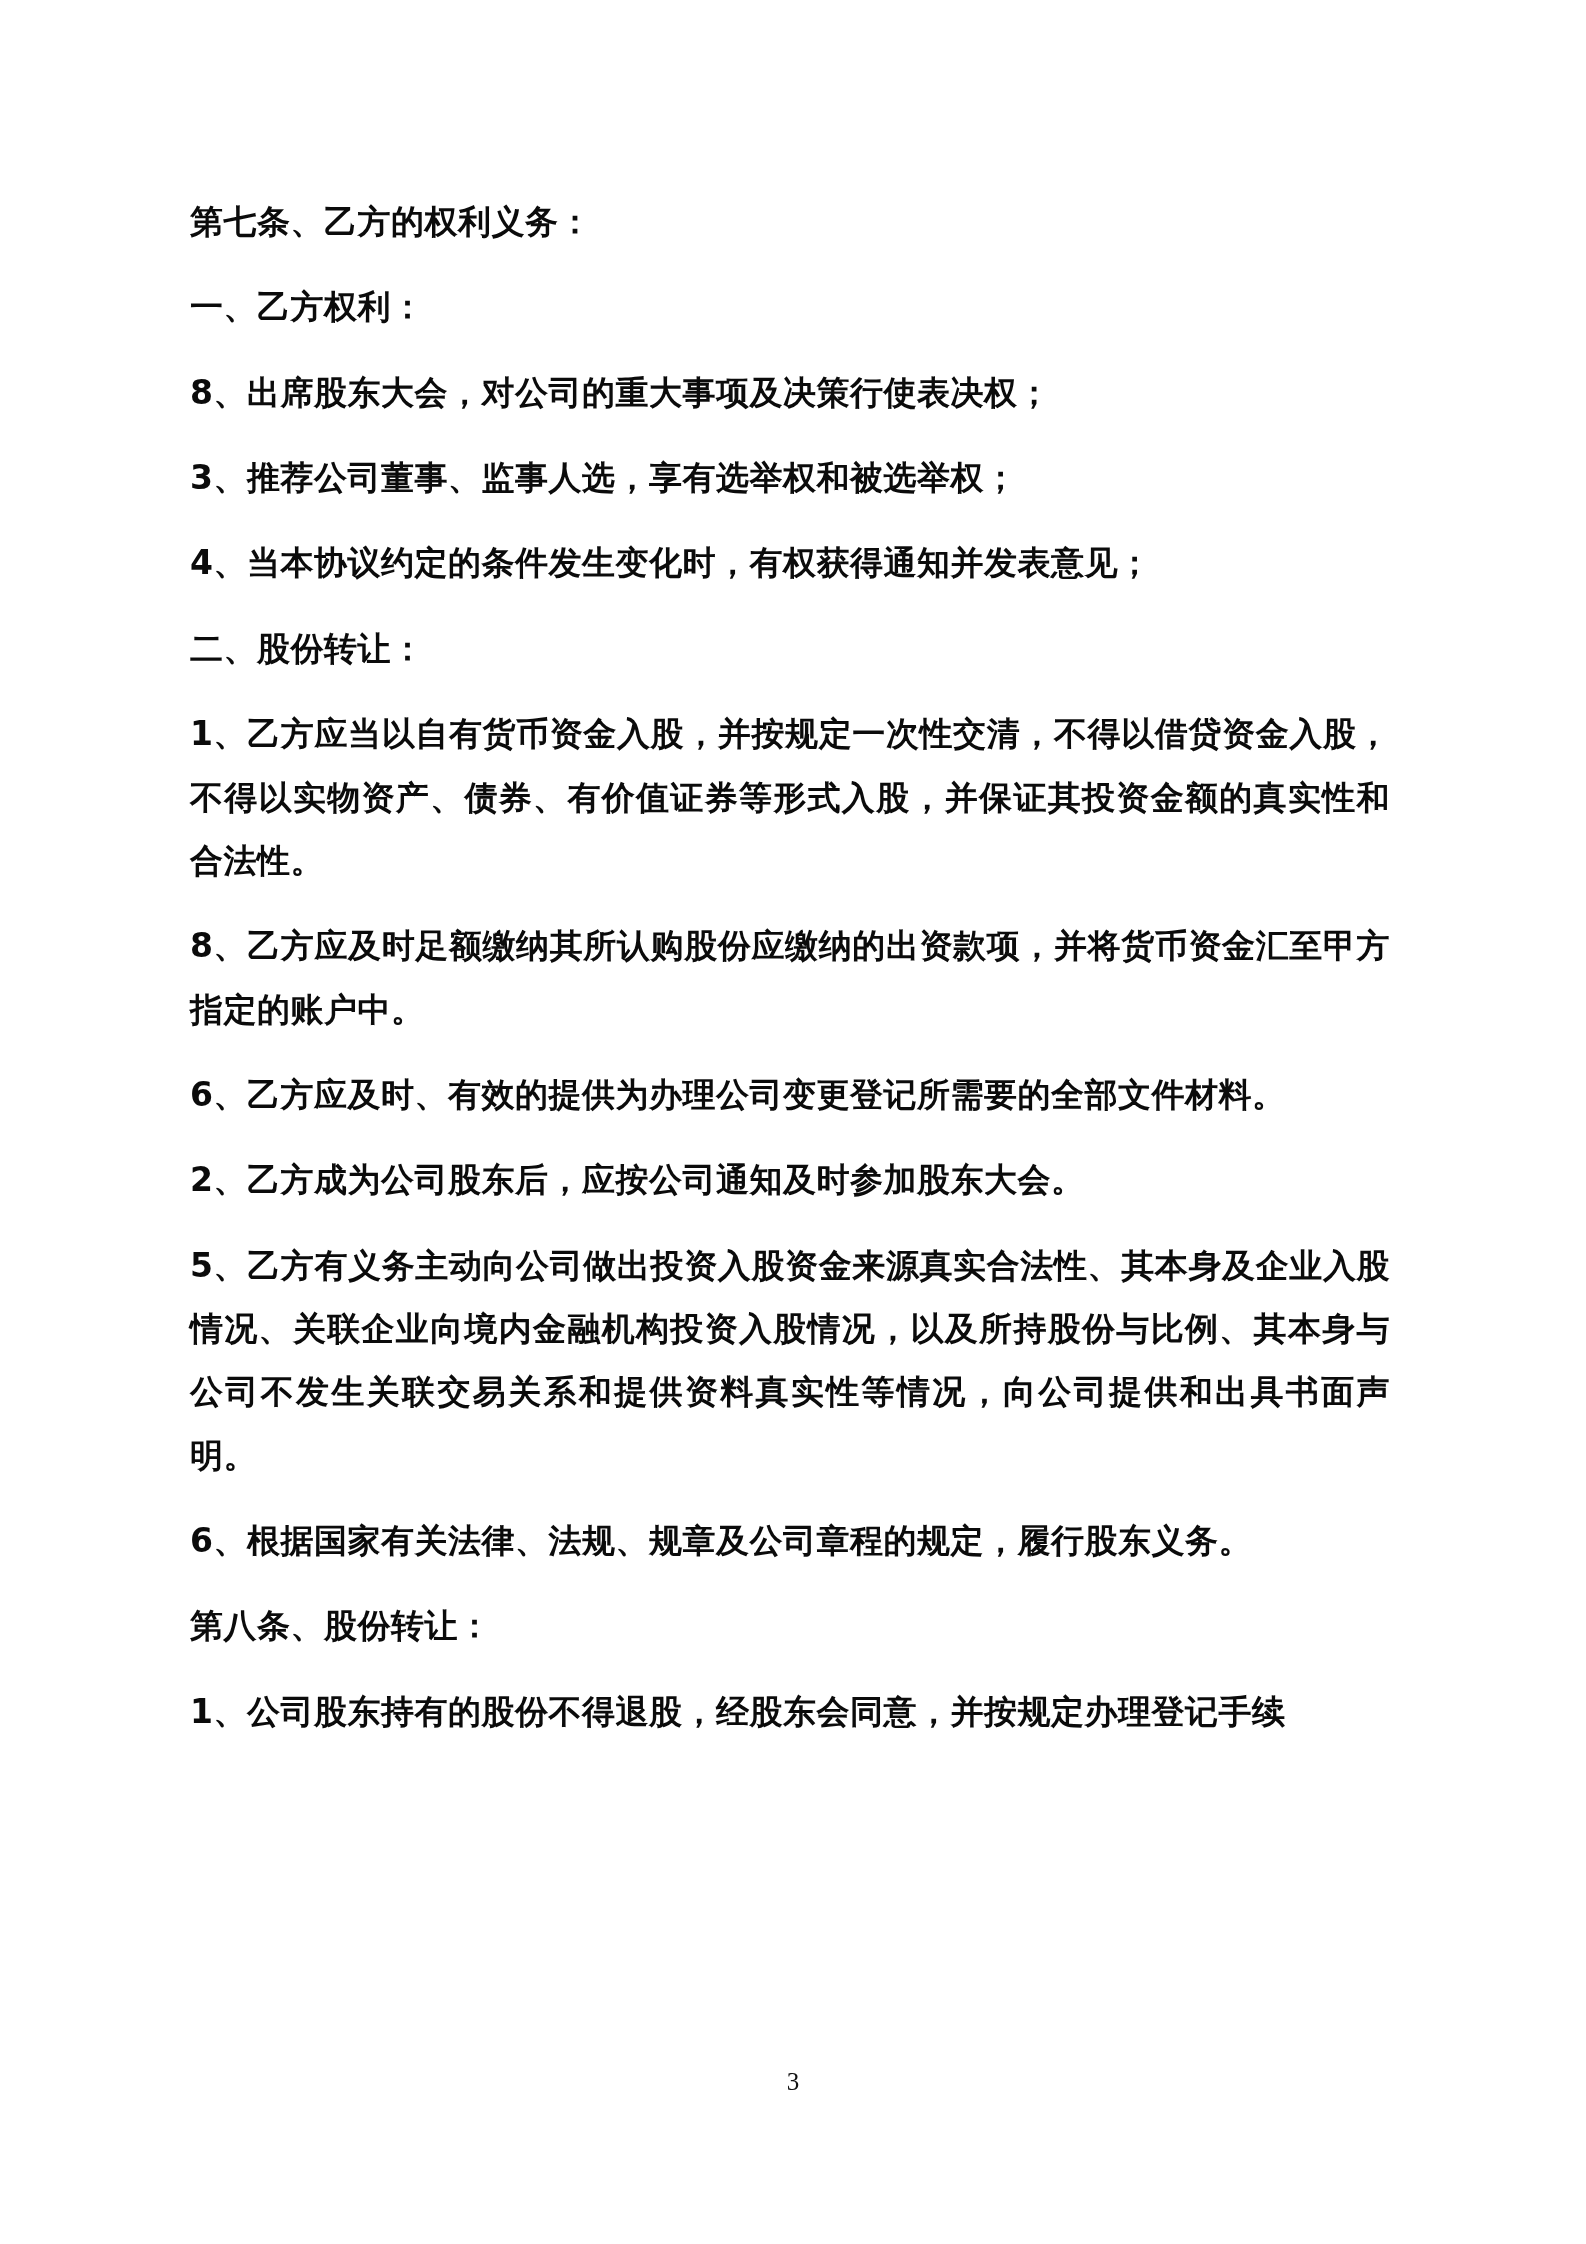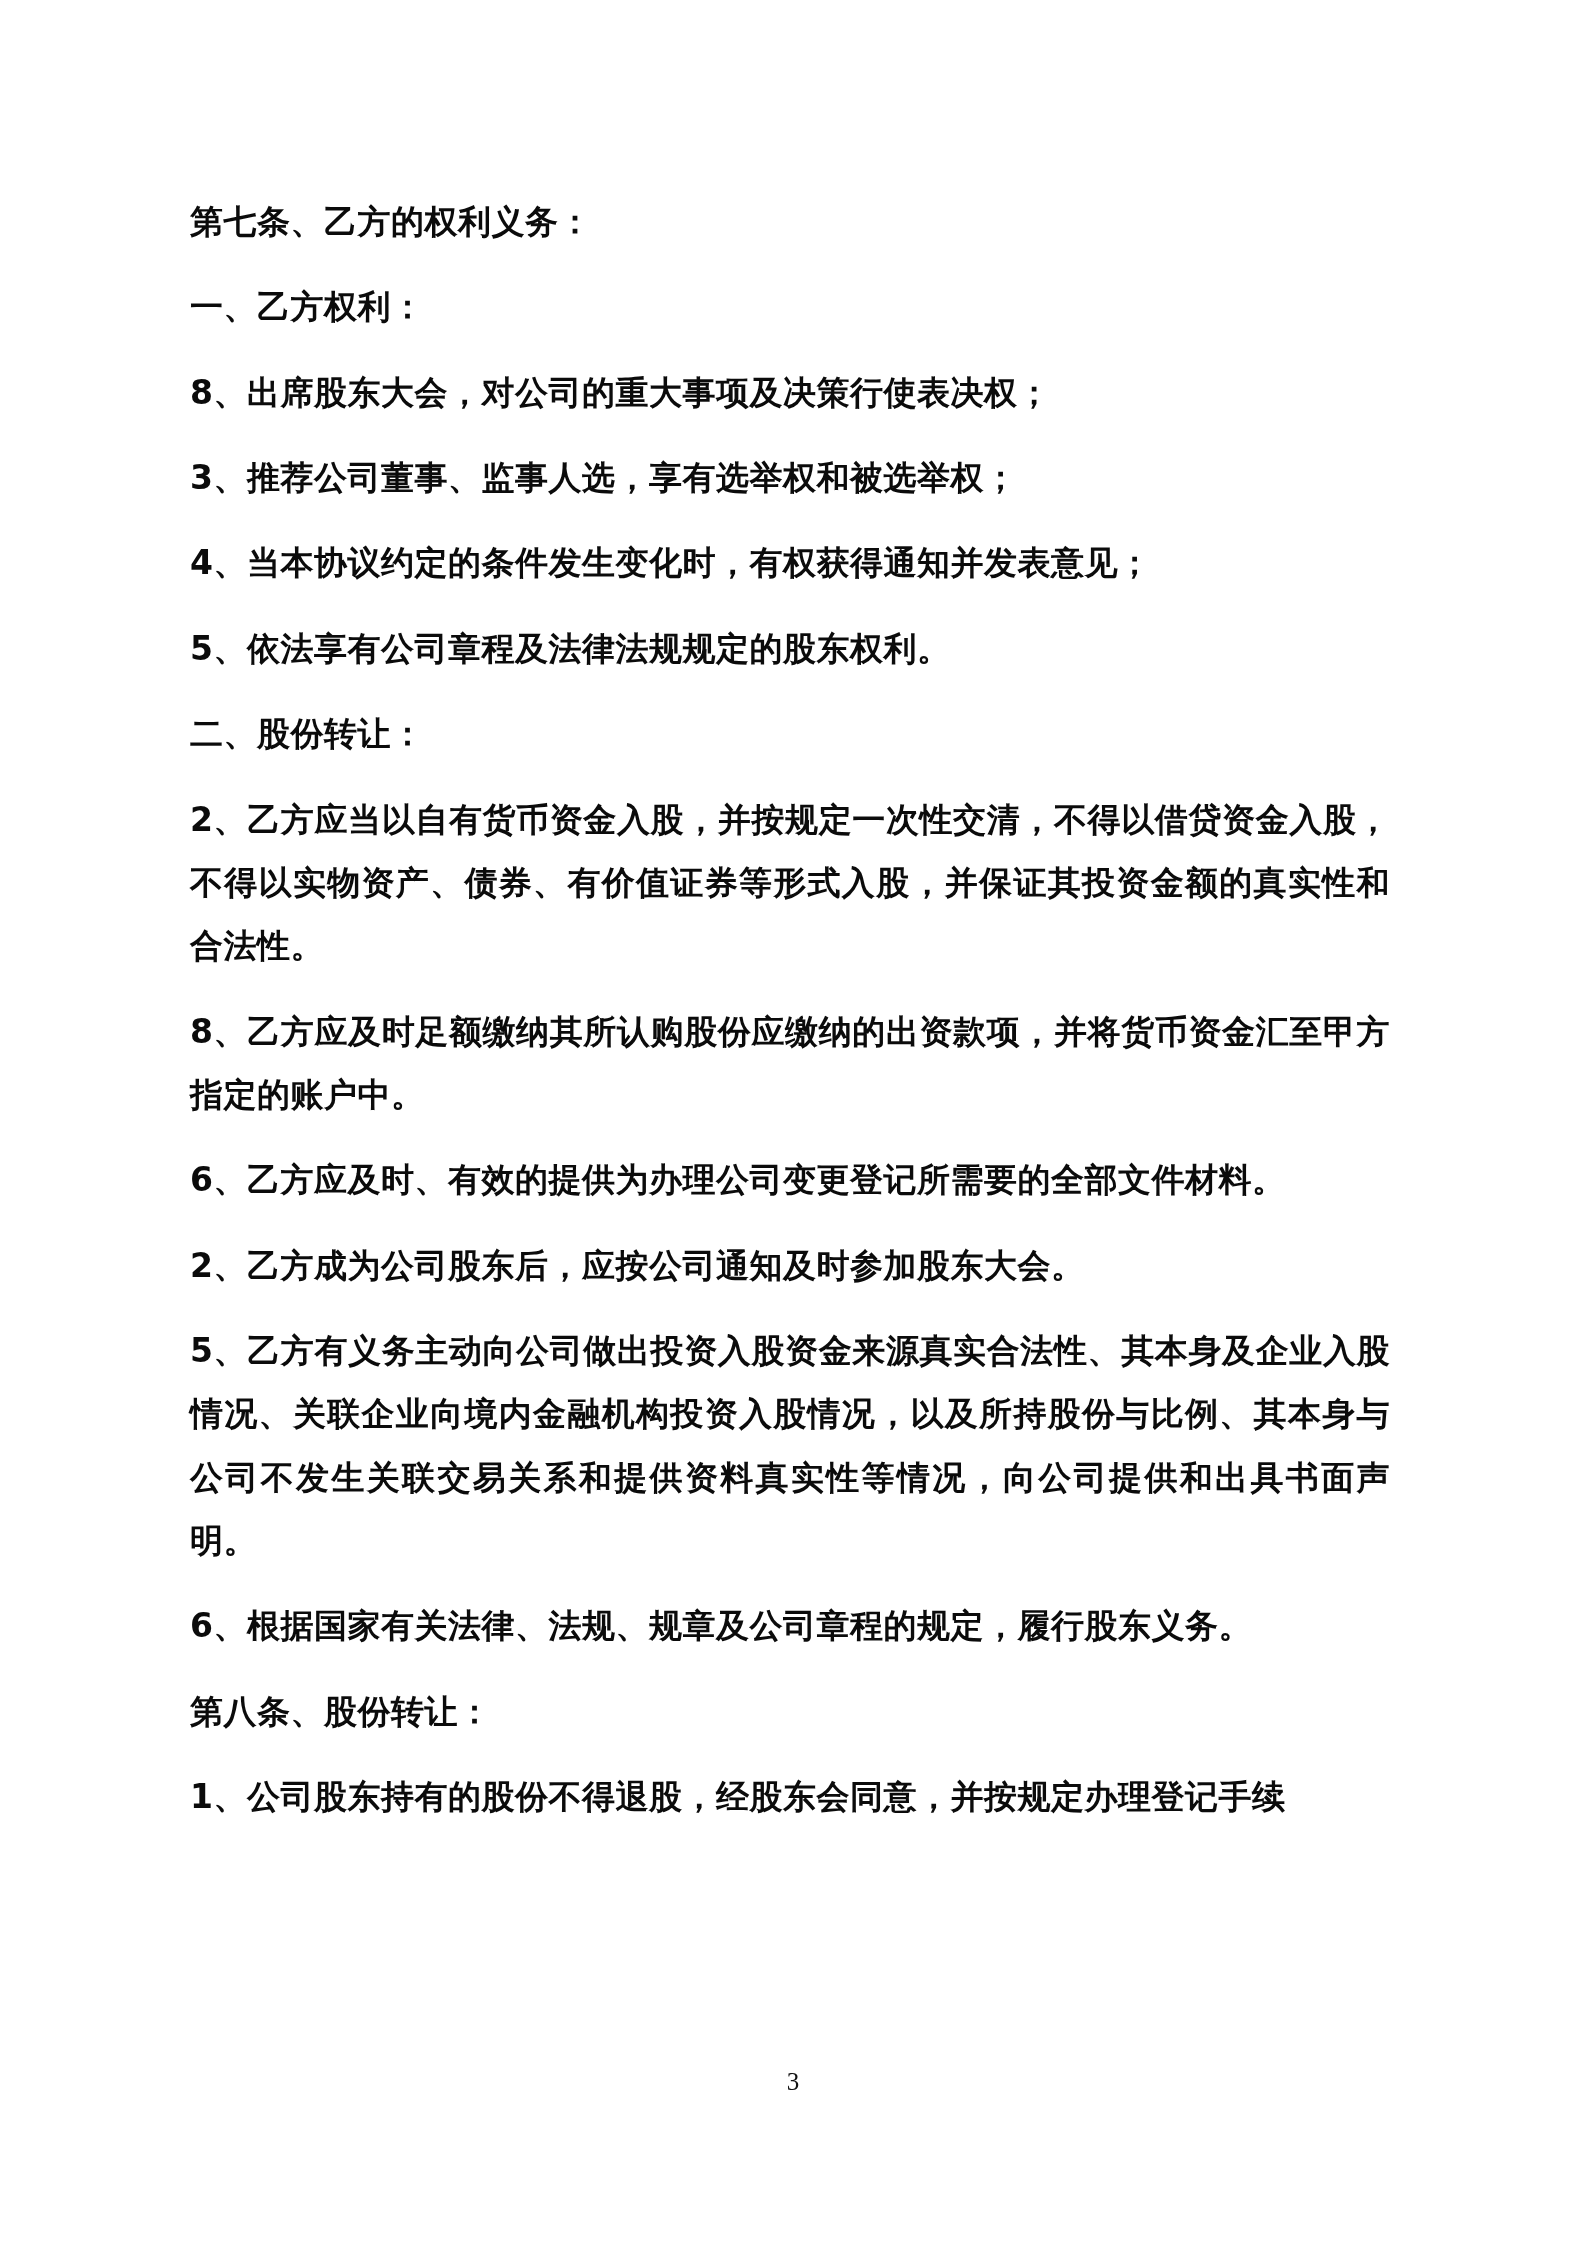--- a/index.html
+++ b/index.html
@@ -53,23 +53,22 @@
 </head>
 <body>
 
 <div class="page">
   <div class="content">
     <p class="para">第七条、乙方的权利义务：</p>
     <p class="para">一、乙方权利：</p>
     <p class="para">8、出席股东大会，对公司的重大事项及决策行使表决权；</p>
     <p class="para">3、推荐公司董事、监事人选，享有选举权和被选举权；</p>
     <p class="para">4、当本协议约定的条件发生变化时，有权获得通知并发表意见；</p>
-    <p class="para">5、依法享有公司章程及法律法规规定的股东权利。</p>
     <p class="para">二、股份转让：</p>
-    <p class="para">2、乙方应当以自有货币资金入股，并按规定一次性交清，不得以借贷资金入股，不得以实物资产、债券、有价值证券等形式入股，并保证其投资金额的真实性和合法性。</p>
+    <p class="para">1、乙方应当以自有货币资金入股，并按规定一次性交清，不得以借贷资金入股，不得以实物资产、债券、有价值证券等形式入股，并保证其投资金额的真实性和合法性。</p>
     <p class="para">8、乙方应及时足额缴纳其所认购股份应缴纳的出资款项，并将货币资金汇至甲方指定的账户中。</p>
     <p class="para">6、乙方应及时、有效的提供为办理公司变更登记所需要的全部文件材料。</p>
     <p class="para">2、乙方成为公司股东后，应按公司通知及时参加股东大会。</p>
     <p class="para">5、乙方有义务主动向公司做出投资入股资金来源真实合法性、其本身及企业入股情况、关联企业向境内金融机构投资入股情况，以及所持股份与比例、其本身与公司不发生关联交易关系和提供资料真实性等情况，向公司提供和出具书面声明。</p>
     <p class="para">6、根据国家有关法律、法规、规章及公司章程的规定，履行股东义务。</p>
     <p class="para">第八条、股份转让：</p>
     <p class="para tight">1、公司股东持有的股份不得退股，经股东会同意，并按规定办理登记手续</p>
   </div>
   <div class="page-number">3</div>
 </div>

